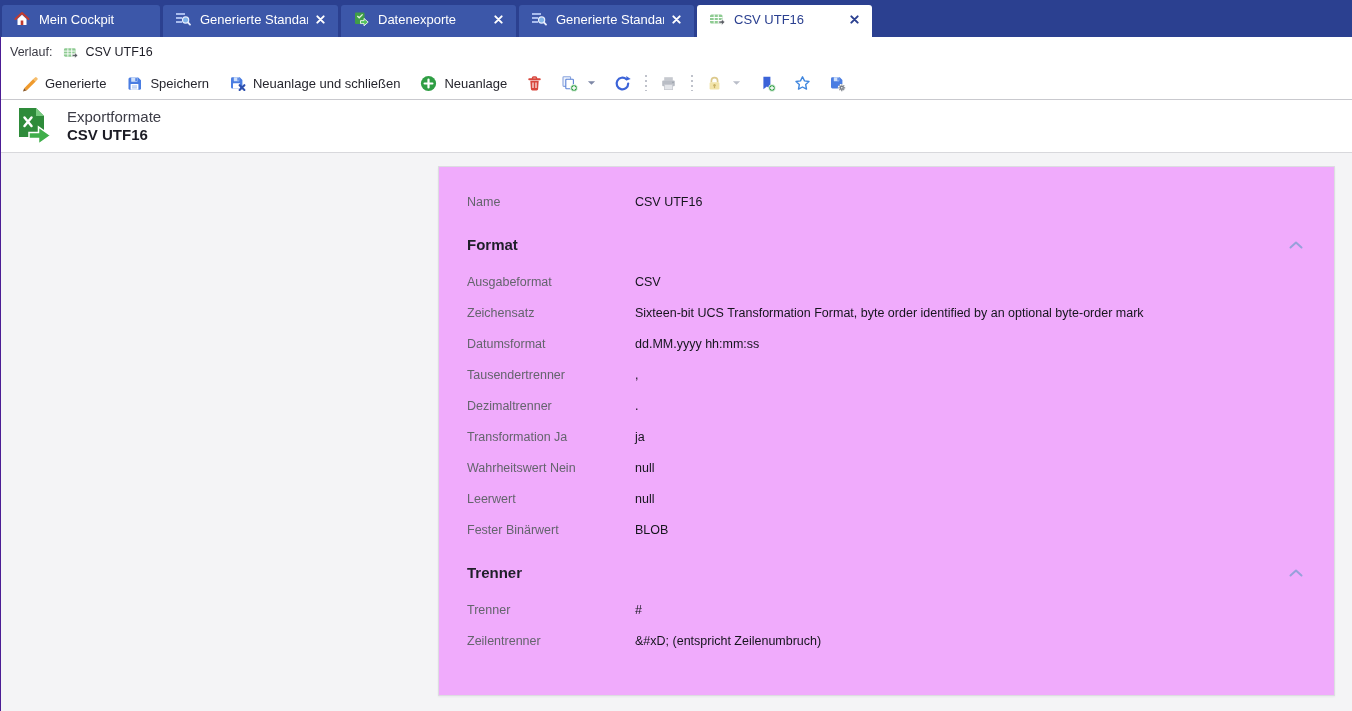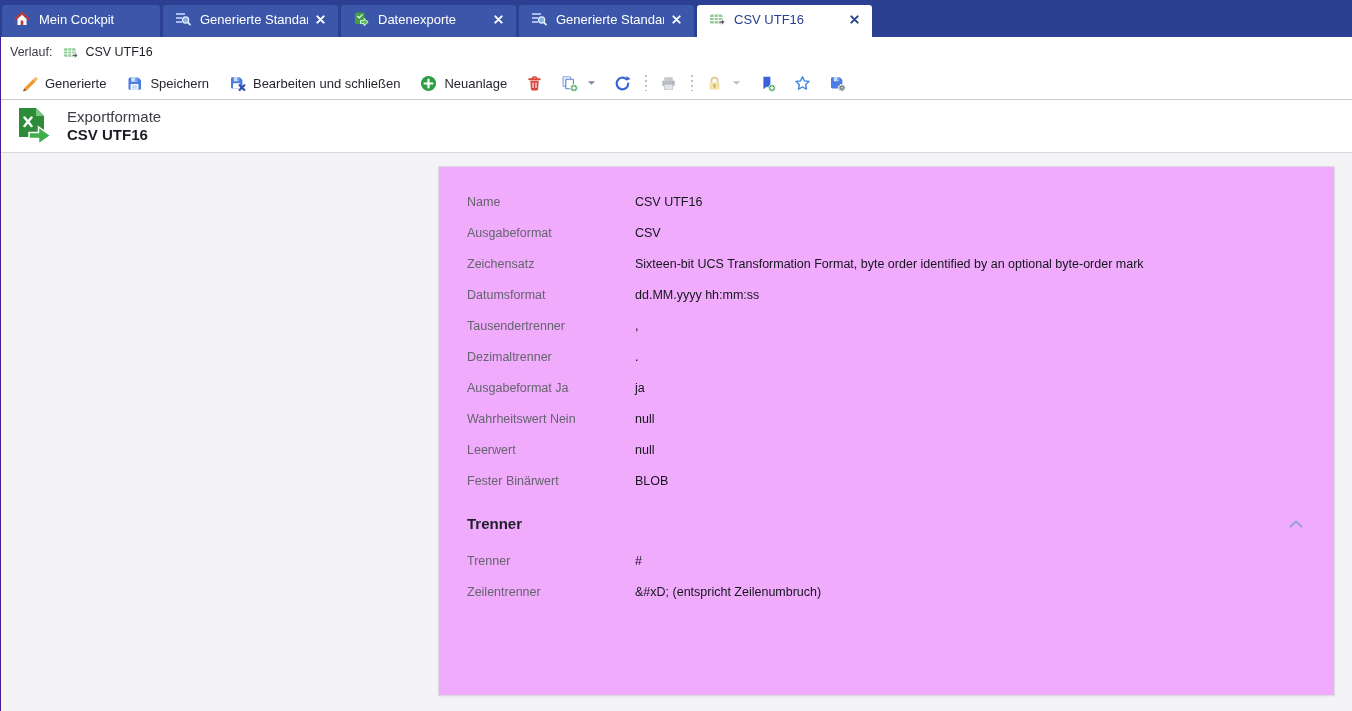--- a/index.html
+++ b/index.html
@@ -186,21 +186,21 @@
       <div class="tbtn">
         <span>
           <svg viewBox="0 0 17 17" width="17" height="17">
             <path d="M2 3.7 a1.4 1.4 0 0 1 1.4-1.4 h7.4 l2.6 2.6 v7.3 a1.4 1.4 0 0 1 -1.4 1.4 h-8.6 a1.4 1.4 0 0 1 -1.4-1.4 z" fill="#4a7de2"></path>
             <rect x="4.8" y="2.3" width="5.4" height="3.9" rx="0.5" fill="#cfe0fa"></rect>
             <rect x="8.4" y="2.8" width="1.4" height="2.9" fill="#4a7de2"></rect>
             <rect x="4" y="8.2" width="7" height="5.2" rx="0.5" fill="#ffffff"></rect>
             <path d="M10.6 10.2 L15.4 15 M15.4 10.2 L10.6 15" stroke="#2d4fae" stroke-width="2.1" stroke-linecap="round"></path>
           </svg>
         </span>
-        <span>Bearbeiten und schließen</span>
+        <span>Neuanlage und schließen</span>
       </div>
 
       <div class="tbtn">
         <span>
           <svg viewBox="0 0 17 17" width="17" height="17">
             <circle cx="8.5" cy="8.5" r="7.6" fill="#2f9e44"></circle>
             <path d="M8.5 4.6 V12.4 M4.6 8.5 H12.4" stroke="#ffffff" stroke-width="2.2" stroke-linecap="round"></path>
           </svg>
         </span>
         <span>Neuanlage</span>
@@ -321,20 +321,28 @@
     </div>
 
     <div class="content">
       <div class="panel">
 
         <div class="frow">
           <span class="flabel">Name</span>
           <span class="fvalue">CSV UTF16</span>
         </div>
 
+        <div class="section-head">
+          <span class="section-title">Format</span>
+          <span class="collapse-btn">
+            <svg viewBox="0 0 14 8" width="14" height="8">
+                <path d="M1.5 6.5 L7 1.5 L12.5 6.5" stroke="#97a0da" stroke-width="2" fill="none" stroke-linecap="round" stroke-linejoin="round"></path>
+              </svg>
+          </span>
+        </div>
 
         <div class="frow">
           <span class="flabel">Ausgabeformat</span>
           <span class="fvalue">CSV</span>
         </div>
         <div class="frow">
           <span class="flabel">Zeichensatz</span>
           <span class="fvalue">Sixteen-bit UCS Transformation Format, byte order identified by an optional byte-order mark</span>
         </div>
         <div class="frow">
@@ -343,21 +351,21 @@
         </div>
         <div class="frow">
           <span class="flabel">Tausendertrenner</span>
           <span class="fvalue">,</span>
         </div>
         <div class="frow">
           <span class="flabel">Dezimaltrenner</span>
           <span class="fvalue">.</span>
         </div>
         <div class="frow">
-          <span class="flabel">Ausgabeformat Ja</span>
+          <span class="flabel">Transformation Ja</span>
           <span class="fvalue">ja</span>
         </div>
         <div class="frow">
           <span class="flabel">Wahrheitswert Nein</span>
           <span class="fvalue">null</span>
         </div>
         <div class="frow">
           <span class="flabel">Leerwert</span>
           <span class="fvalue">null</span>
         </div>

